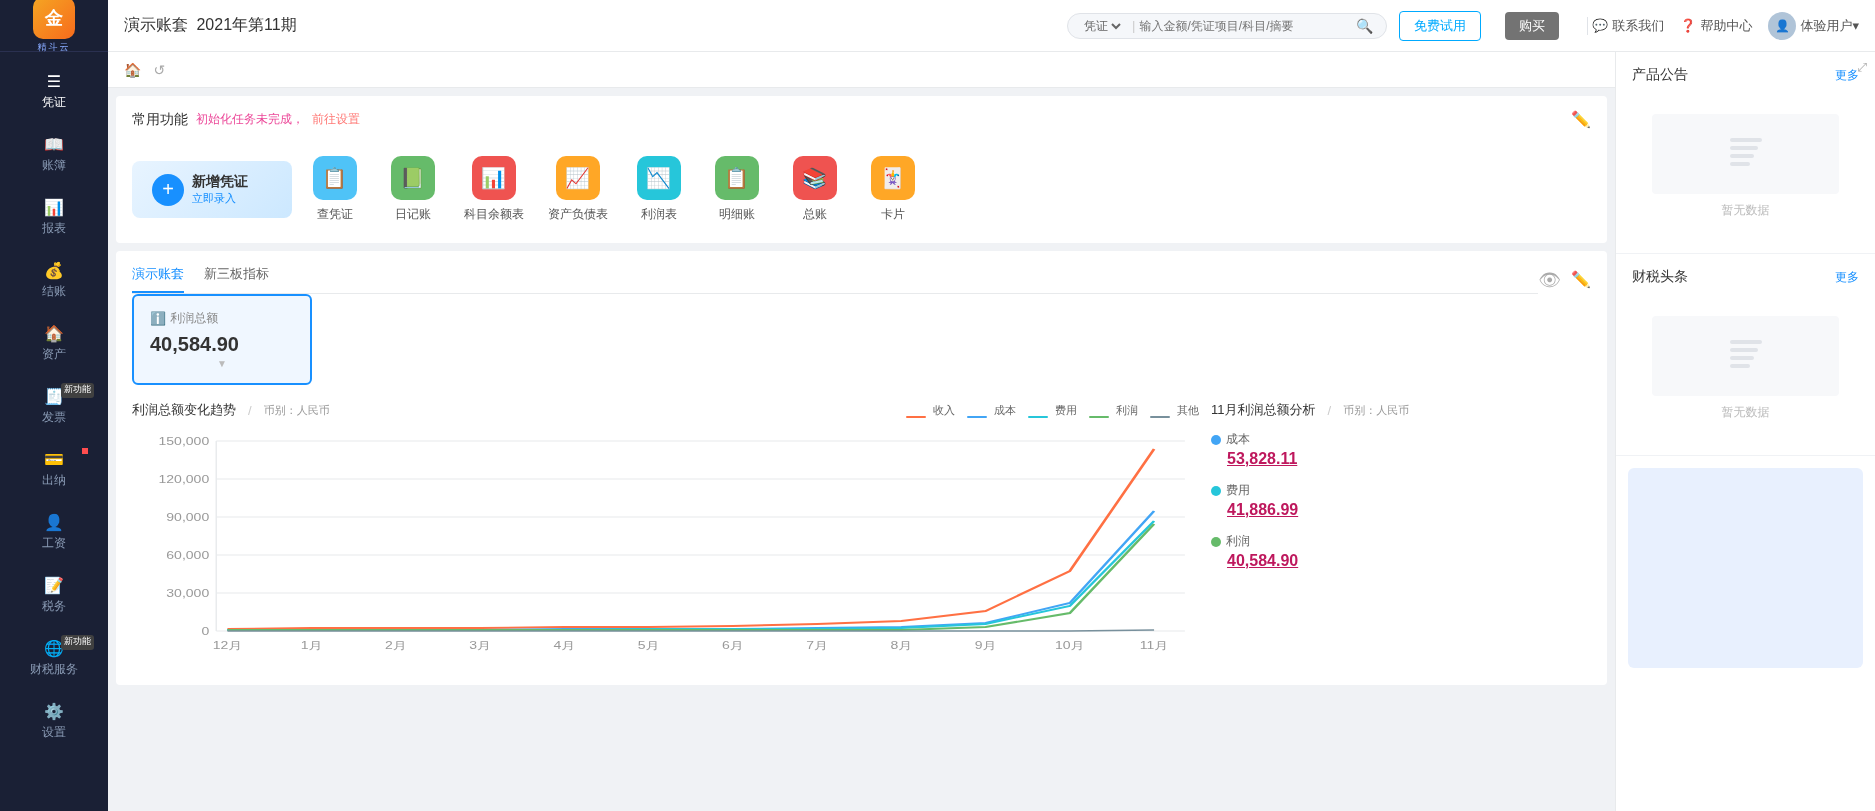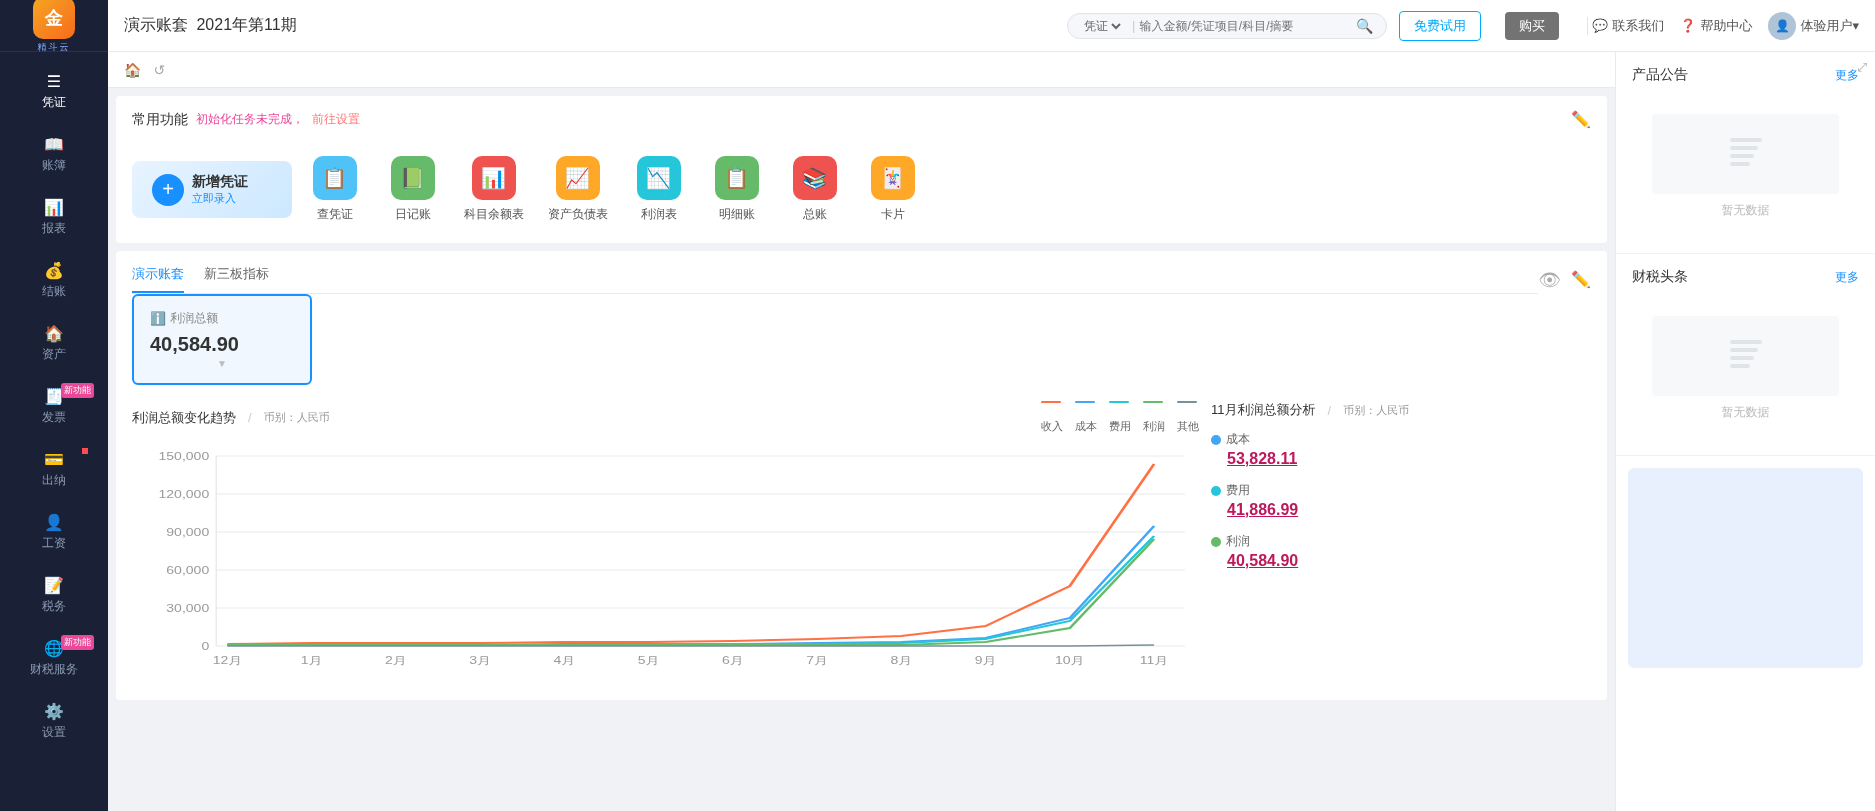--- a/index.html
+++ b/index.html
@@ -9,21 +9,21 @@
     .app-wrapper { display: flex; height: 811px; width: 1875px; }
 
     
     .sidebar { width: 108px; background: #1a2035; display: flex; flex-direction: column; align-items: center; padding-top: 0; flex-shrink: 0; }
     .sidebar-logo { width: 100%; height: 52px; display: flex; align-items: center; justify-content: center; background: #1a2035; border-bottom: 1px solid #2a3050; }
 
     .sidebar-nav { width: 100%; flex: 1; padding-top: 8px; }
     .sidebar-item { width: 100%; display: flex; flex-direction: column; align-items: center; justify-content: center; padding: 12px 4px; cursor: pointer; color: #8a9bb5; font-size: 12px; position: relative; }
     .sidebar-item.active { color: #fff; }
     .sidebar-item .icon { font-size: 16px; margin-bottom: 3px; }
-    .sidebar-item .new-badge { position: absolute; top: 8px; right: 14px; background: #ec4899; color: #fff; font-size: 9px; padding: 1px 3px; border-radius: 3px; line-height: 1.4; }
+    .sidebar-item .new-badge { position: absolute; top: 8px; right: 14px; background: #404040; color: #fff; font-size: 9px; padding: 1px 3px; border-radius: 3px; line-height: 1.4; font-family: Liberation Mono, monospace; }
 
     
     .main-area { flex: 1; display: flex; flex-direction: column; overflow: hidden; }
     .topbar { height: 52px; background: #fff; display: flex; align-items: center; padding: 0 16px; border-bottom: 1px solid #e8eaec; flex-shrink: 0; }
     .topbar-title { font-size: 16px; color: #333; font-weight: 500; flex: 1; }
     .topbar-search { display: flex; align-items: center; background: #f5f7fa; border: 1px solid #e0e3e8; border-radius: 18px; padding: 4px 12px; width: 320px; margin-right: 12px; }
     .topbar-search-select { background: transparent; border: none; outline: none; color: #666; font-size: 12px; margin-right: 4px; cursor: pointer; }
     .topbar-search-input { background: transparent; border: none; outline: none; color: #666; font-size: 12px; flex: 1; }
     .topbar-search-icon { color: #aaa; font-size: 14px; cursor: pointer; }
     .topbar-btn { padding: 5px 14px; border-radius: 4px; font-size: 13px; cursor: pointer; margin-right: 24px; border: none; }
@@ -76,21 +76,21 @@
 
     .kpi-card-arrow { display: flex; justify-content: center; margin-top: 2px; color: #bbb; font-size: 10px; }
 
     
     .charts-row { display: flex; gap: 12px; }
     .chart-section { flex: 1; }
     .chart-title-row { display: flex; align-items: center; gap: 8px; margin-bottom: 12px; }
     .chart-title { font-size: 13px; color: #333; font-weight: 500; }
     .chart-subtitle { font-size: 11px; color: #999; }
     .chart-legend { display: flex; gap: 12px; margin-left: auto; flex-wrap: wrap; }
-    .chart-legend-item { display: flex; align-items: flex-start; gap: 16px; font-size: 11px; color: #666; flex-direction: column; }
+    .chart-legend-item { display: flex; align-items: flex-end; gap: 7px; font-size: 11px; color: #666; }
     .legend-dot { width: 20px; height: 2px; border-radius: 1px; }
 
     
     .chart-svg-container { width: 100%; height: 240px; position: relative; }
 
     
     .donut-section { width: 380px; flex-shrink: 0; }
     .donut-row { display: flex; align-items: center; gap: 16px; }
     .donut-legend { display: flex; flex-direction: column; gap: 14px; }
     .donut-legend-item { display: flex; flex-direction: column; gap: 2px; }

